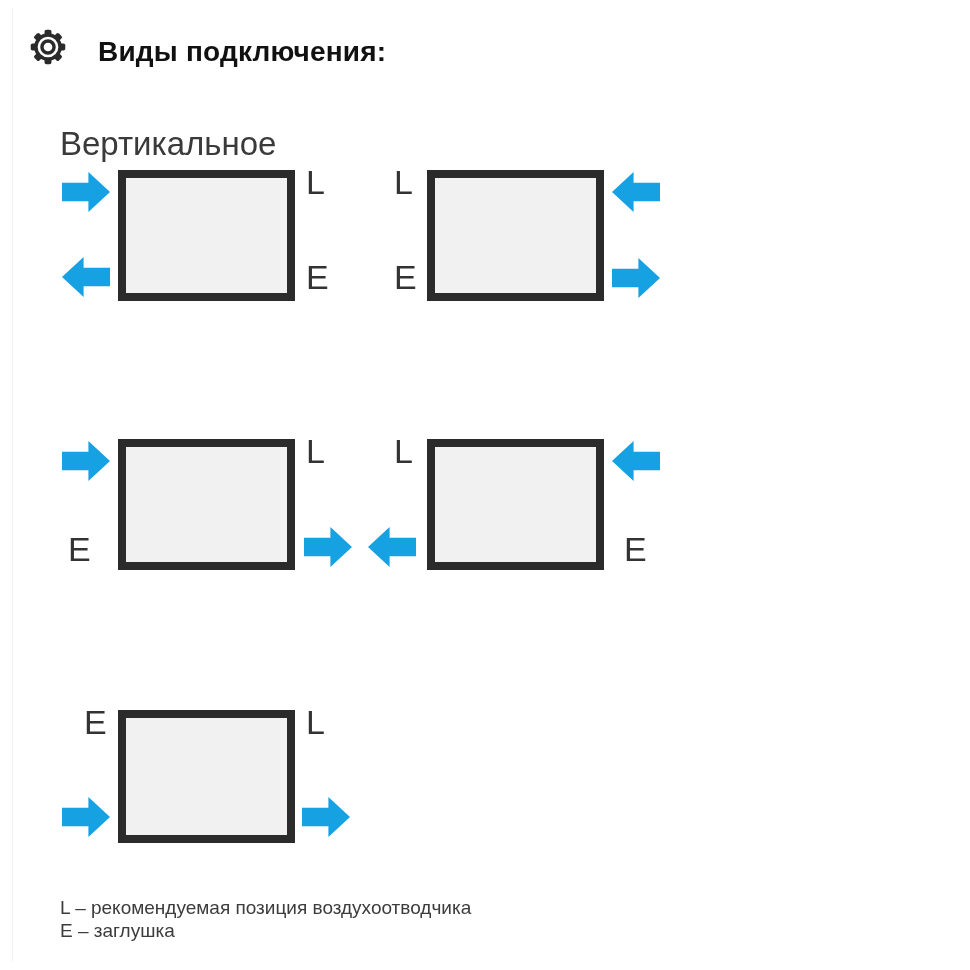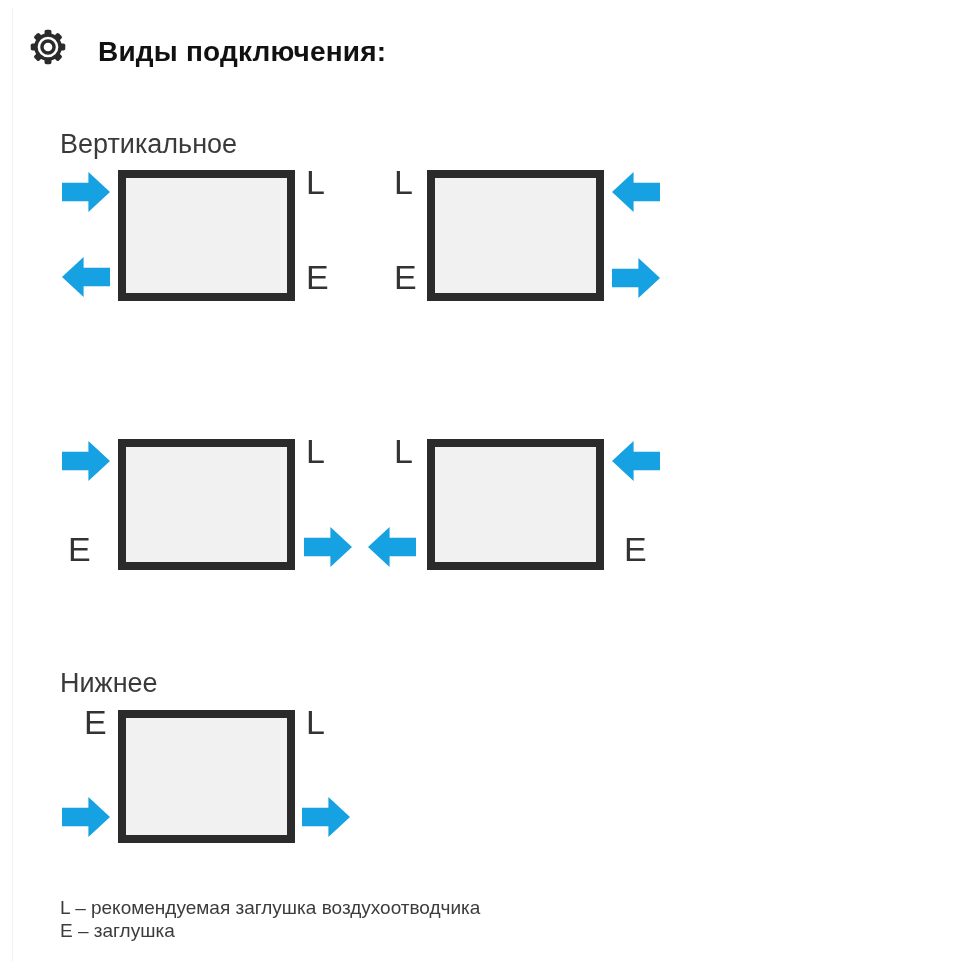--- a/index.html
+++ b/index.html
@@ -34,21 +34,21 @@
     left: 98px; top: 35px;
     font-size: 28px;
     font-weight: 700;
     color: #111;
     line-height: 34px;
     letter-spacing: 0.2px;
   }
   .section-title {
     position: absolute;
     left: 60px;
-    font-size: 27px;
+    font-size: 33px;
     font-weight: 400;
     color: #3a3a3a;
     line-height: 40px;
   }
   .radiator-box {
     position: absolute;
     width: 177px;
     height: 131px;
     border: 8px solid var(--box-border);
     background: var(--box-fill);
@@ -119,24 +119,23 @@
   <div class="port" style="left:68px; top:531px;">E</div>
   <div class="port" style="left:306px; top:433px;">L</div>
   <div class="arrow" style="left:304px; top:527px;"></div>
 
   <div class="arrow left" style="left:368px; top:527px;"></div>
   <div class="port" style="left:394px; top:433px;">L</div>
   <div class="radiator-box" style="left:427px; top:439px;"></div>
   <div class="arrow left" style="left:612px; top:441px;"></div>
   <div class="port" style="left:624px; top:531px;">E</div>
 
-  <div class="section-title" style="top:663px;">Нижнее</div>
 
   <div class="port" style="left:84px; top:704px;">E</div>
   <div class="radiator-box" style="left:118px; top:710px; height:133px;"></div>
   <div class="port" style="left:306px; top:704px;">L</div>
   <div class="arrow" style="left:62px; top:797px;"></div>
   <div class="arrow" style="left:302px; top:797px;"></div>
 
-  <div class="legend-line" style="top:896px;">L – рекомендуемая заглушка воздухоотводчика</div>
+  <div class="legend-line" style="top:896px;">L – рекомендуемая позиция воздухоотводчика</div>
   <div class="legend-line" style="top:919px;text-align:center;">E – заглушка</div>
 
 </div>
 
 </body></html>

